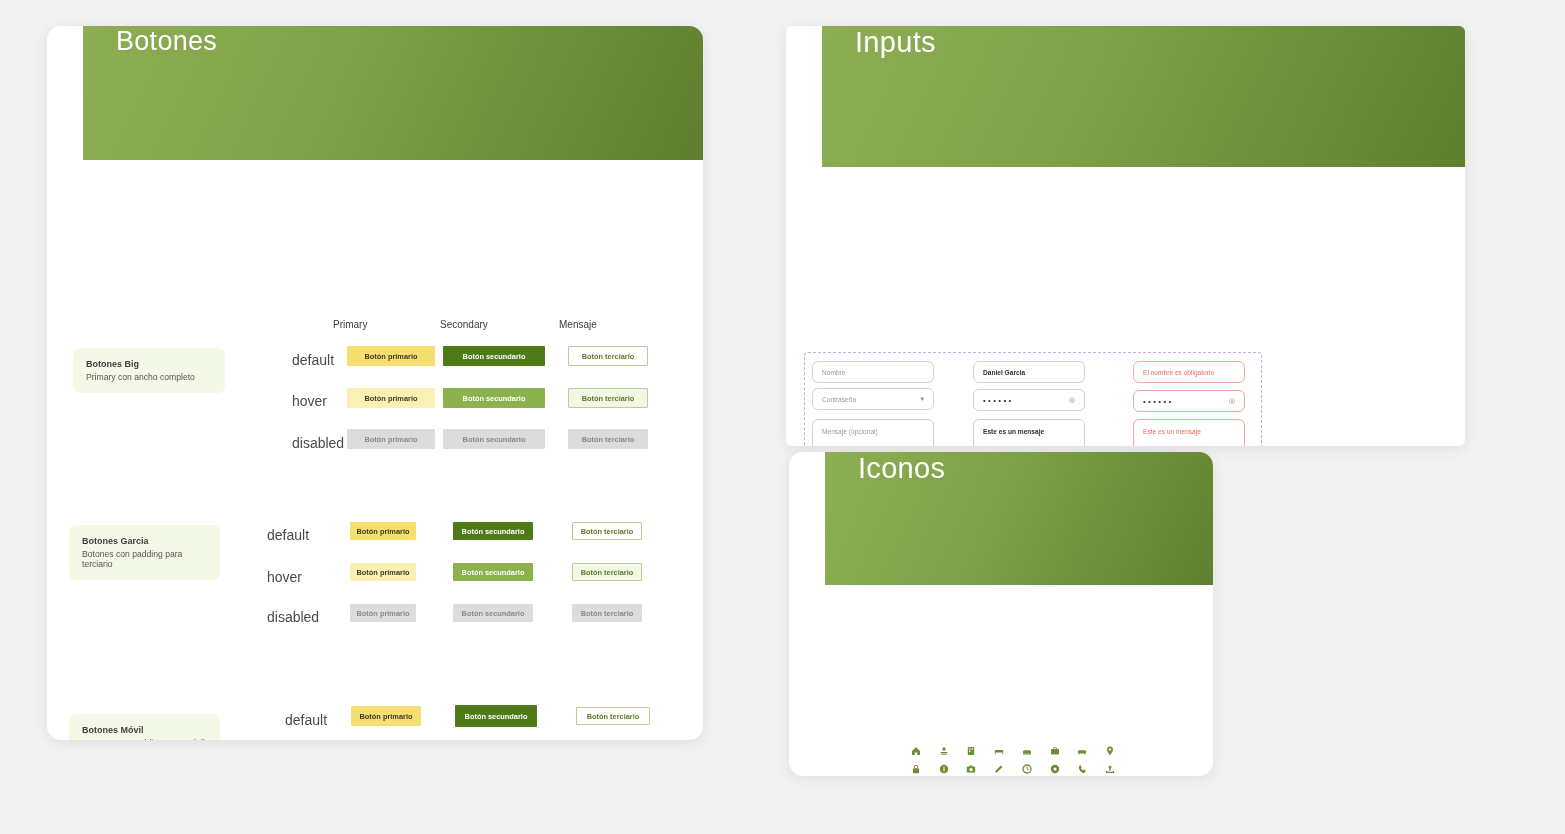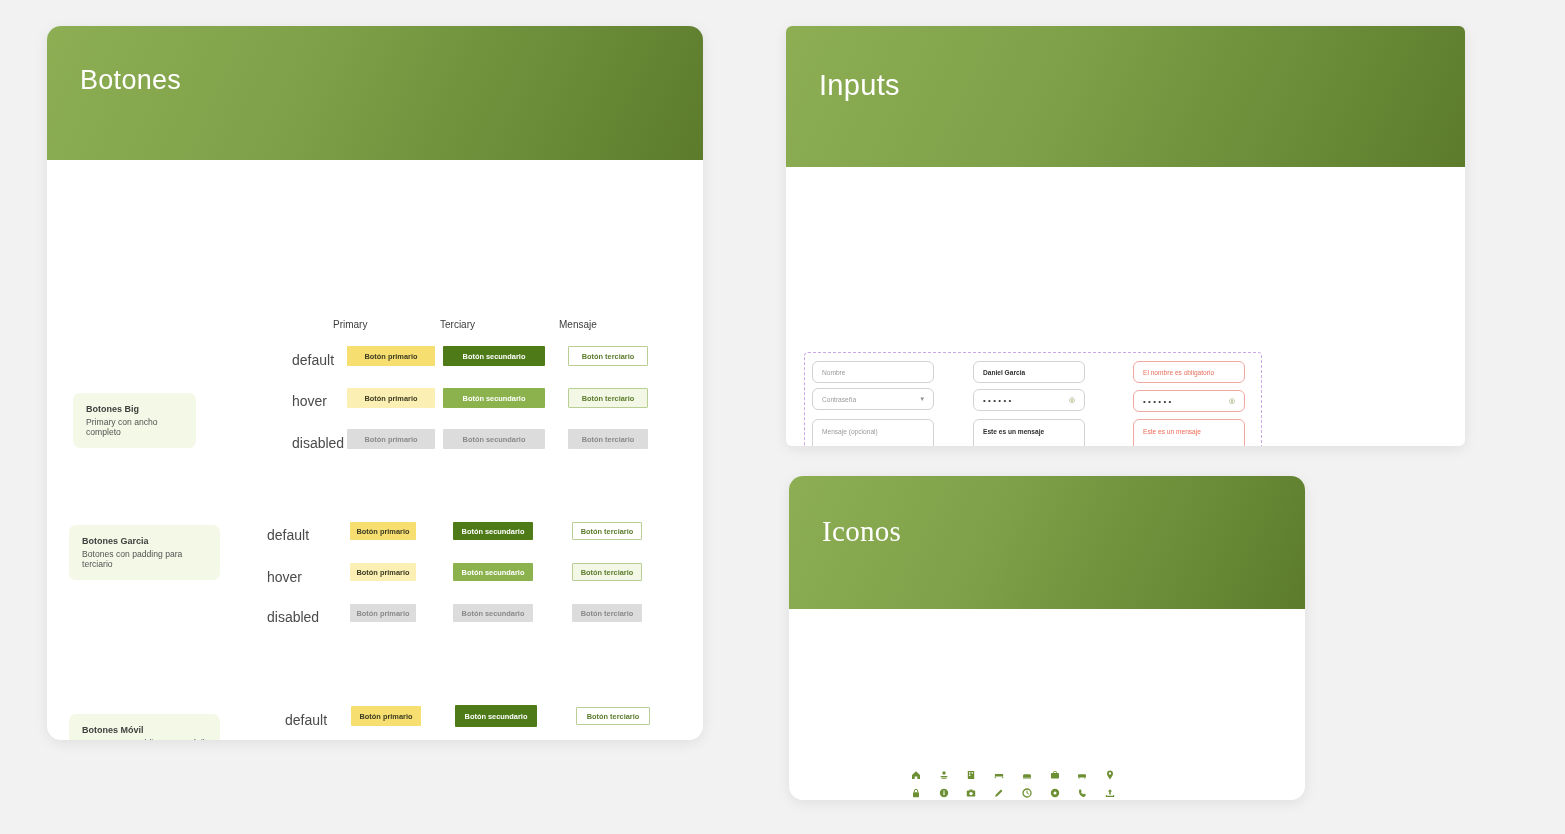--- a/index.html
+++ b/index.html
@@ -16,21 +16,22 @@
     position: absolute;
     background: #FFFFFF;
     border-radius: 14px;
     box-shadow: 0 3px 14px rgba(0,0,0,0.08);
     overflow: hidden;
   }
   .panel-header {
     background: linear-gradient(115deg, #8DAE53 0%, #7EA048 40%, #5C7C2C 100%);
     width: 100%;
     display: flex;
-    align-items: center;
+    align-items: flex-start;
+    margin-left: 36px;
   }
   .panel-title {
     color: #FFFFFF;
     font-size: 29px;
     font-weight: 500;
     letter-spacing: 0.3px;
     padding: 0 0 22px 33px;
   }
   .panel-body { position: relative; width: 100%; }
 
@@ -119,21 +120,21 @@
     border: 1px solid #D2D2D2;
     border-radius: 6px;
     font-size: 6.6px;
     padding: 8px 9px;
     color: #9B9B9B;
   }
   .textarea.filled { color: #2E2E2E; font-weight: 600; }
   .textarea.error { border-color: #F0A9A0; color: #EE6B55; }
 
   
-  #panel-iconos { left: 789px; top: 476px; width: 516px; height: 324px; font-family: Liberation Serif, serif; }
+  #panel-iconos { left: 789px; top: 452px; width: 424px; height: 324px; }
   #panel-iconos .panel-header { height: 133px; }
 
   .icon-grid {
     position: absolute;
     top: 160px; left: 113px;
     width: 222px;
     display: grid;
     grid-template-columns: repeat(8, 1fr);
     row-gap: 7px;
     justify-items: center;
@@ -152,25 +153,25 @@
 <div class="stage">
 
   <section class="panel" id="panel-botones">
     <div class="panel-header">
       <div class="panel-title">Botones</div>
     </div>
     <div class="panel-body">
 
       <div class="col-headers">
         <div class="col-head primary">Primary</div>
-        <div class="col-head secondary">Terciary</div>
+        <div class="col-head secondary">Secondary</div>
         <div class="col-head terciary">Mensaje</div>
       </div>
 
-      <div class="info-card" style="left:26px; top:188px; width:123px;margin-top:45px;">
+      <div class="info-card" style="left:26px; top:188px; width:152px;">
         <div class="ic-title">Botones Big</div>
         <div class="ic-sub">Primary con ancho completo</div>
       </div>
 
       <div class="state-label" style="left:245px; top:192px;">default</div>
       <div class="state-label" style="left:245px; top:233px;">hover</div>
       <div class="state-label" style="left:245px; top:275px;">disabled</div>
 
       <div class="btn primary" style="left:300px; top:186px; width:88px; height:20px;">Botón primario</div>
       <div class="btn secondary" style="left:396px; top:186px; width:102px; height:20px;">Botón secundario</div>

